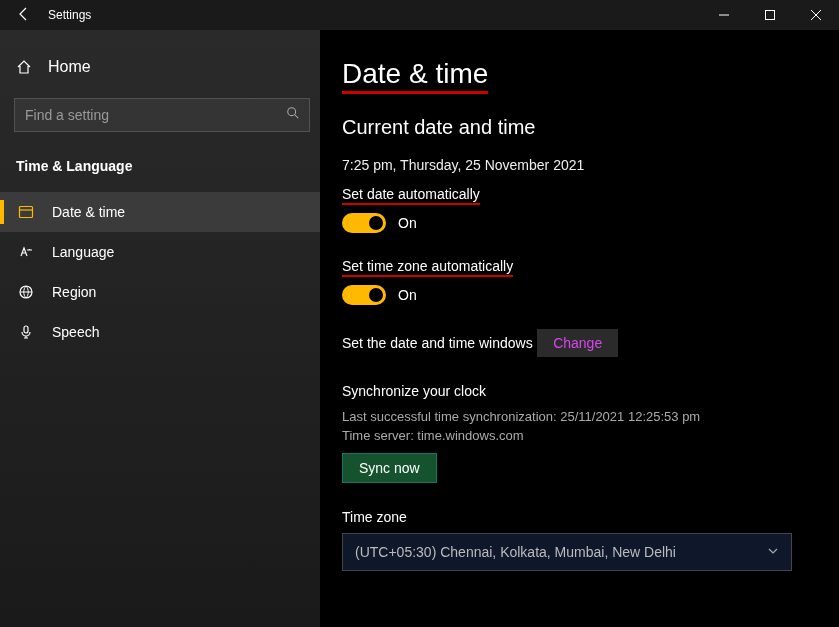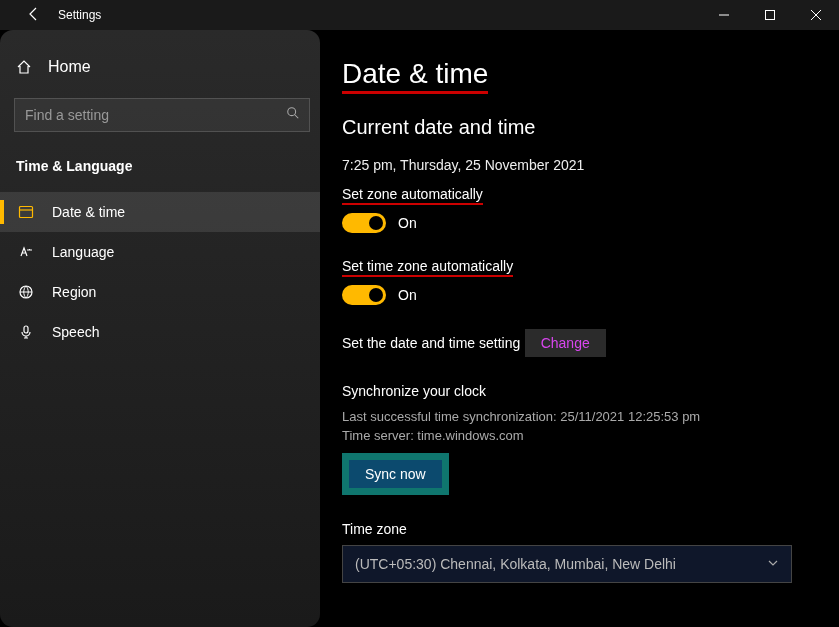--- a/index.html
+++ b/index.html
@@ -11,21 +11,20 @@
       height: 627px;
       overflow: hidden;
       display: flex;
       flex-direction: column;
     }
     .titlebar {
       height: 30px;
       display: flex;
       align-items: center;
       background: #1a1a1a;
-      padding-left: 10px;
     }
     .titlebar-left {
       display: flex;
       align-items: center;
       gap: 16px;
       padding-left: 16px;
     }
     .back-btn {
       color: #fff;
       font-size: 14px;
@@ -53,21 +52,20 @@
       flex: 1;
       display: flex;
       overflow: hidden;
     }
     .sidebar {
       width: 320px;
       background: linear-gradient(to bottom, #2a2a2a, #1a1a1a);
       padding: 20px 0 0 0;
       display: flex;
       flex-direction: column;
-      border-radius: 13px;
     }
     .home-row {
       display: flex;
       align-items: center;
       gap: 16px;
       padding: 8px 16px;
       cursor: pointer;
       margin-bottom: 14px;
     }
     .home-row .icon { width: 16px; display:flex; justify-content:center; }
@@ -169,22 +167,22 @@
       position: absolute;
       right: 3px;
       top: 3px;
       width: 14px;
       height: 14px;
       background: #000;
       border-radius: 50%;
     }
     .toggle-state { font-size: 14px; }
     .btn {
-      background: #0c4a6e;
-      border: 7px solid #0f766e;
+      background: #14532d;
+      border: 1px solid #0f766e;
       color: #fff;
       padding: 6px 16px;
       font-size: 14px;
       cursor: pointer;
       font-family: inherit;
     }
     .btn.disabled {
       background: #2b2b2b;
       border: none;
       color: #d946ef;
@@ -308,41 +306,41 @@
     </div>
   </div>
 
   <div class="main">
     <h1 class="page-title">Date &amp; time</h1>
 
     <h2 class="subheading">Current date and time</h2>
     <div class="datetime-text">7:25 pm, Thursday, 25 November 2021</div>
 
     <div class="group">
-      <span class="setting-label underlined">Set zone automatically</span>
+      <span class="setting-label underlined">Set date automatically</span>
       <div class="toggle-row">
         <div class="toggle">
           <div class="toggle-knob"></div>
         </div>
         <span class="toggle-state">On</span>
       </div>
     </div>
 
     <div class="group">
       <span class="setting-label underlined">Set time zone automatically</span>
       <div class="toggle-row">
         <div class="toggle">
           <div class="toggle-knob"></div>
         </div>
         <span class="toggle-state">On</span>
       </div>
     </div>
 
     <div class="group">
-      <div class="setting-label">Set the date and time setting</div>
+      <div class="setting-label">Set the date and time windows</div>
       <button class="btn disabled">Change</button>
     </div>
 
     <div class="sync-block">
       <div class="sync-title">Synchronize your clock</div>
       <div class="sync-detail">Last successful time synchronization: 25/11/2021 12:25:53 pm</div>
       <div class="sync-detail">Time server: time.windows.com</div>
       <div class="sync-btn-wrap">
         <button class="btn">Sync now</button>
       </div>

